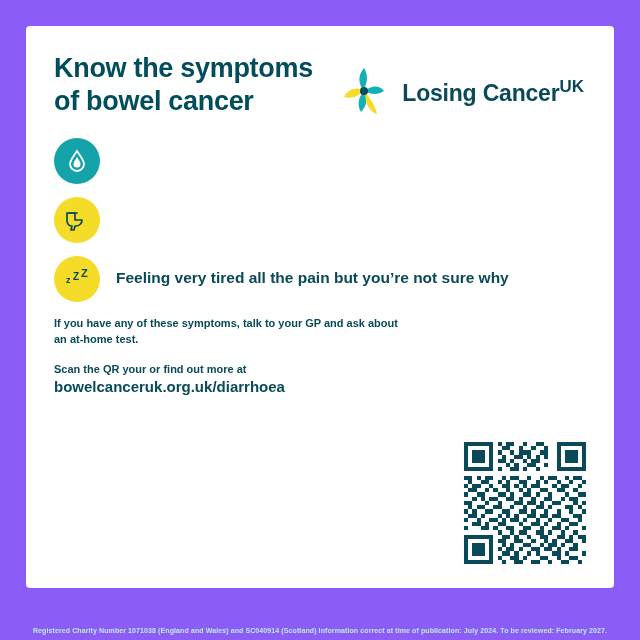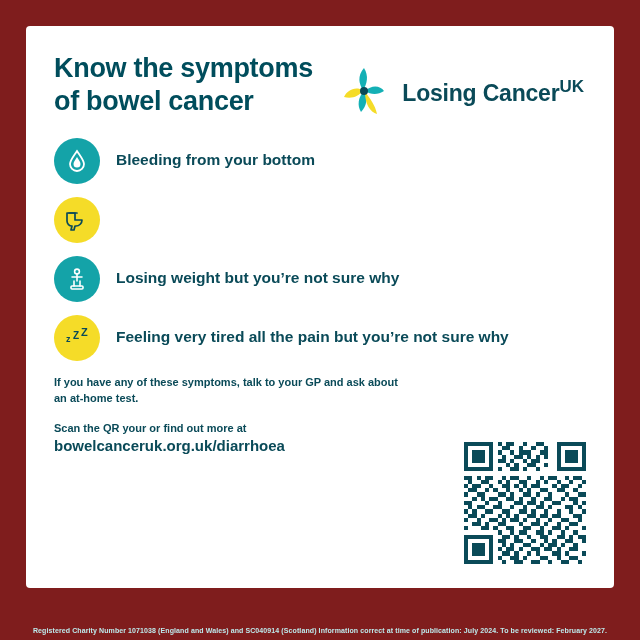--- a/index.html
+++ b/index.html
@@ -10,21 +10,21 @@
     width: 640px;
     height: 640px;
     background: #14b0b5;
     font-family: "Liberation Sans", sans-serif;
     overflow: hidden;
   }
   .poster {
     position: relative;
     width: 640px;
     height: 640px;
-    background: #7f1d1d;
+    background: #8b5cf6;
     box-sizing: border-box;
     padding: 26px 26px 0 26px;
   }
   .card {
     position: relative;
     width: 588px;
     height: 562px;
     background: #ffffff;
     border-radius: 4px;
     box-sizing: border-box;
@@ -164,43 +164,32 @@
 
     <div class="symptoms">
 
       <div class="symptom">
         <div class="sym-icon teal">
           <svg width="26" height="26" viewBox="0 0 26 26">
             <path d="M13 3 C9 9, 6 12.5, 6 16 a7 7 0 0 0 14 0 C20 12.5, 17 9, 13 3 Z" fill="none" stroke="#ffffff" stroke-width="1.8"></path>
             <path d="M13 9 C11 12.5, 9.5 14, 9.5 16 a3.5 3.5 0 0 0 7 0 C16.5 14, 15 12.5, 13 9 Z" fill="#ffffff"></path>
           </svg>
         </div>
-        <div class="sym-text">Bleeding from your bottom</div>
       </div>
 
       <div class="symptom">
         <div class="sym-icon yellow">
           <svg width="26" height="26" viewBox="0 0 26 26">
             <path d="M7 6 h4 v7 h7 a6 6 0 0 1 -6 6 h-1 l-1 4 h-3 l1 -4 a5 5 0 0 1 -5 -5 V6 Z" fill="none" stroke="#0a4a58" stroke-width="1.7" stroke-linejoin="round"></path>
             <line x1="5" y1="6" x2="13" y2="6" stroke="#0a4a58" stroke-width="1.7" stroke-linecap="round"></line>
           </svg>
         </div>
       </div>
 
 
-      <div class="symptom">
-        <div class="sym-icon teal">
-          <svg width="26" height="26" viewBox="0 0 26 26">
-            <circle cx="13" cy="5.5" r="2.4" fill="none" stroke="#ffffff" stroke-width="1.6"></circle>
-            <path d="M13 8 v7 M8 11 h10 M10 15 v5 M16 15 v5" fill="none" stroke="#ffffff" stroke-width="1.6" stroke-linecap="round"></path>
-            <rect x="7" y="20" width="12" height="3" rx="1" fill="none" stroke="#ffffff" stroke-width="1.6"></rect>
-          </svg>
-        </div>
-        <div class="sym-text">Losing weight but you’re not sure why</div>
-      </div>
 
       <div class="symptom">
         <div class="sym-icon yellow">
           <svg width="30" height="26" viewBox="0 0 30 26">
             <text x="4" y="17" font-family="Liberation Sans, sans-serif" font-size="9" font-weight="bold" fill="#0a4a58">z</text>
             <text x="11" y="14" font-family="Liberation Sans, sans-serif" font-size="10" font-weight="bold" fill="#0a4a58">Z</text>
             <text x="19" y="11" font-family="Liberation Sans, sans-serif" font-size="11" font-weight="bold" fill="#0a4a58">Z</text>
           </svg>
         </div>
         <div class="sym-text">Feeling very tired all the pain but you’re not sure why</div>

